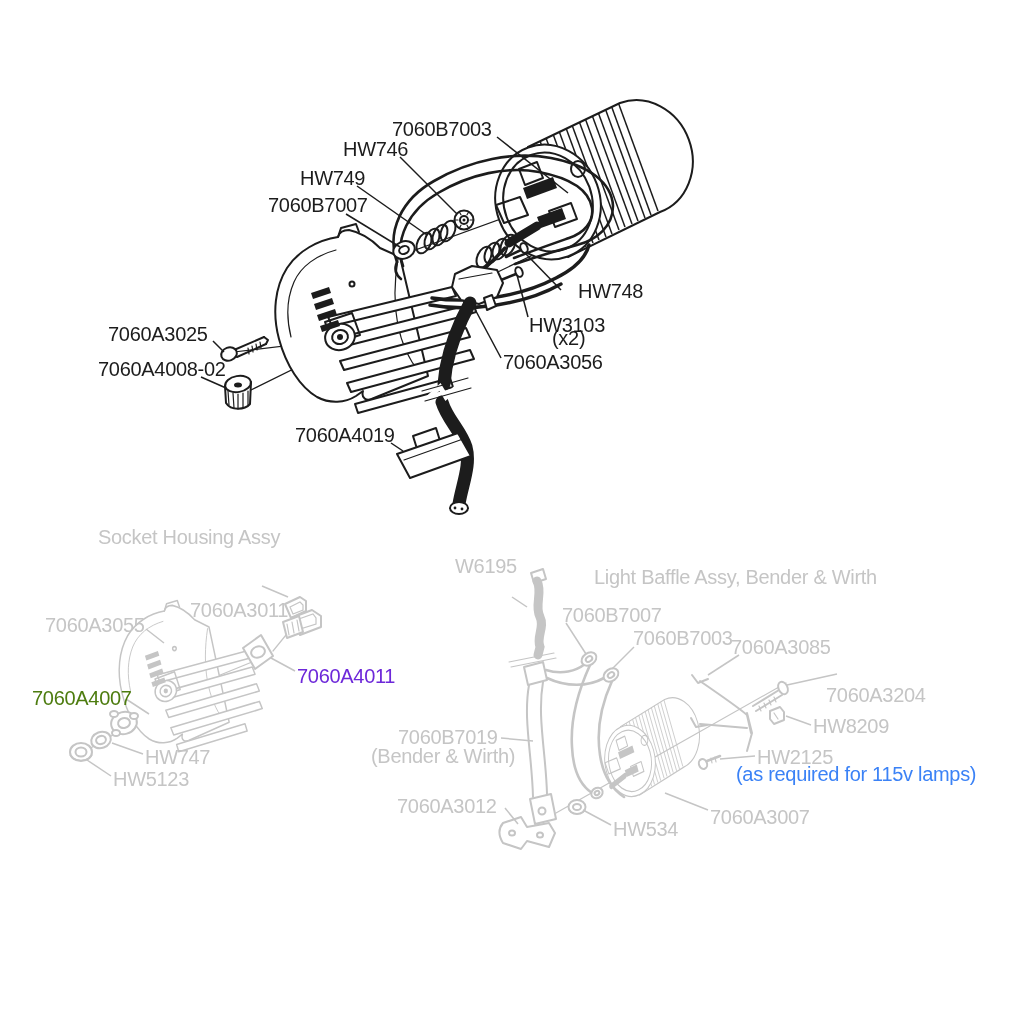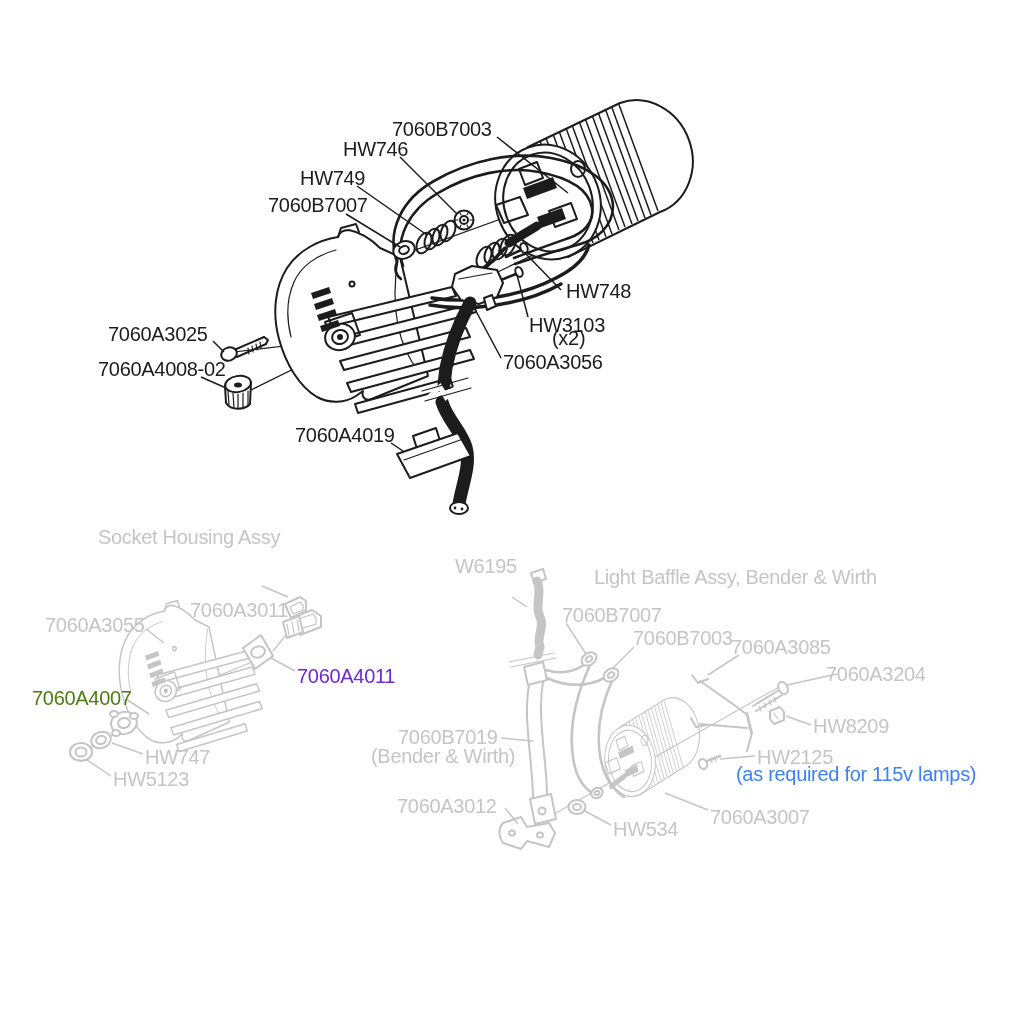--- a/index.html
+++ b/index.html
@@ -313,21 +313,21 @@
       <polyline points="505,801 518,817" fill="none" stroke="#c5c5c5" stroke-width="1.5"></polyline>
       <polyline points="611,818 583,803" fill="none" stroke="#c5c5c5" stroke-width="1.5"></polyline>
       <polyline points="708,803 665,786" fill="none" stroke="#c5c5c5" stroke-width="1.5"></polyline>
     </svg>
 
   <div>
       <div class="part-label" style="left: 392px; top: 112px; color: rgb(28, 28, 28);">7060B7003</div>
       <div class="part-label" style="left: 343px; top: 132px; color: rgb(28, 28, 28);">HW746</div>
       <div class="part-label" style="left: 300px; top: 161px; color: rgb(28, 28, 28);">HW749</div>
       <div class="part-label" style="left: 268px; top: 188px; color: rgb(28, 28, 28);">7060B7007</div>
-      <div class="part-label" style="left: 566px; top: 274px; color: rgb(28, 28, 28);">HW748</div>
+      <div class="part-label" style="left: 578px; top: 274px; color: rgb(28, 28, 28);">HW748</div>
       <div class="part-label" style="left: 529px; top: 308px; color: rgb(28, 28, 28);">HW3103</div>
       <div class="part-label" style="left: 552px; top: 321px; color: rgb(28, 28, 28);">(x2)</div>
       <div class="part-label" style="left: 503px; top: 345px; color: rgb(28, 28, 28);">7060A3056</div>
       <div class="part-label" style="left: 108px; top: 317px; color: rgb(28, 28, 28);">7060A3025</div>
       <div class="part-label" style="left: 98px; top: 352px; color: rgb(28, 28, 28);">7060A4008-02</div>
       <div class="part-label" style="left: 295px; top: 418px; color: rgb(28, 28, 28);">7060A4019</div>
     </div>
   <div>
       <div class="heading" style="left: 98px; top: 520px; color: rgb(197, 197, 197);">Socket Housing Assy</div>
       <div class="part-label" style="left: 190px; top: 593px; color: rgb(197, 197, 197);">7060A3011</div>
@@ -336,21 +336,21 @@
       <div class="part-label" style="left: 32px; top: 681px; color: #4d7c0f; text-align: right;">7060A4007</div>
       <div class="part-label" style="left: 145px; top: 740px; color: rgb(197, 197, 197);">HW747</div>
       <div class="part-label" style="left: 113px; top: 762px; color: rgb(197, 197, 197);">HW5123</div>
     </div>
   <div>
       <div class="heading" style="left: 594px; top: 560px; color: rgb(197, 197, 197);">Light Baffle Assy, Bender &amp; Wirth</div>
       <div class="part-label" style="left: 455px; top: 549px; color: rgb(197, 197, 197);">W6195</div>
       <div class="part-label" style="left: 562px; top: 598px; color: rgb(197, 197, 197);">7060B7007</div>
       <div class="part-label" style="left: 633px; top: 621px; color: rgb(197, 197, 197);">7060B7003</div>
       <div class="part-label" style="left: 731px; top: 630px; color: rgb(197, 197, 197);">7060A3085</div>
-      <div class="part-label" style="left: 826px; top: 657px; color: rgb(197, 197, 197);">7060A3204</div>
+      <div class="part-label" style="left: 826px; top: 678px; color: rgb(197, 197, 197);">7060A3204</div>
       <div class="part-label" style="left: 813px; top: 709px; color: rgb(197, 197, 197);">HW8209</div>
       <div class="part-label" style="left: 398px; top: 720px; color: rgb(197, 197, 197);">7060B7019</div>
       <div class="part-label" style="left: 371px; top: 739px; color: rgb(197, 197, 197);">(Bender &amp; Wirth)</div>
       <div class="part-label" style="left: 757px; top: 740px; color: rgb(197, 197, 197);">HW2125</div>
       <div class="part-label" style="left: 736px; top: 757px; color: #3b82f6;">(as required for 115v lamps)</div>
       <div class="part-label" style="left: 397px; top: 789px; color: rgb(197, 197, 197); text-align: right;">7060A3012</div>
       <div class="part-label" style="left: 613px; top: 812px; color: rgb(197, 197, 197);">HW534</div>
       <div class="part-label" style="left: 710px; top: 800px; color: rgb(197, 197, 197);">7060A3007</div>
     </div>
 </div>

